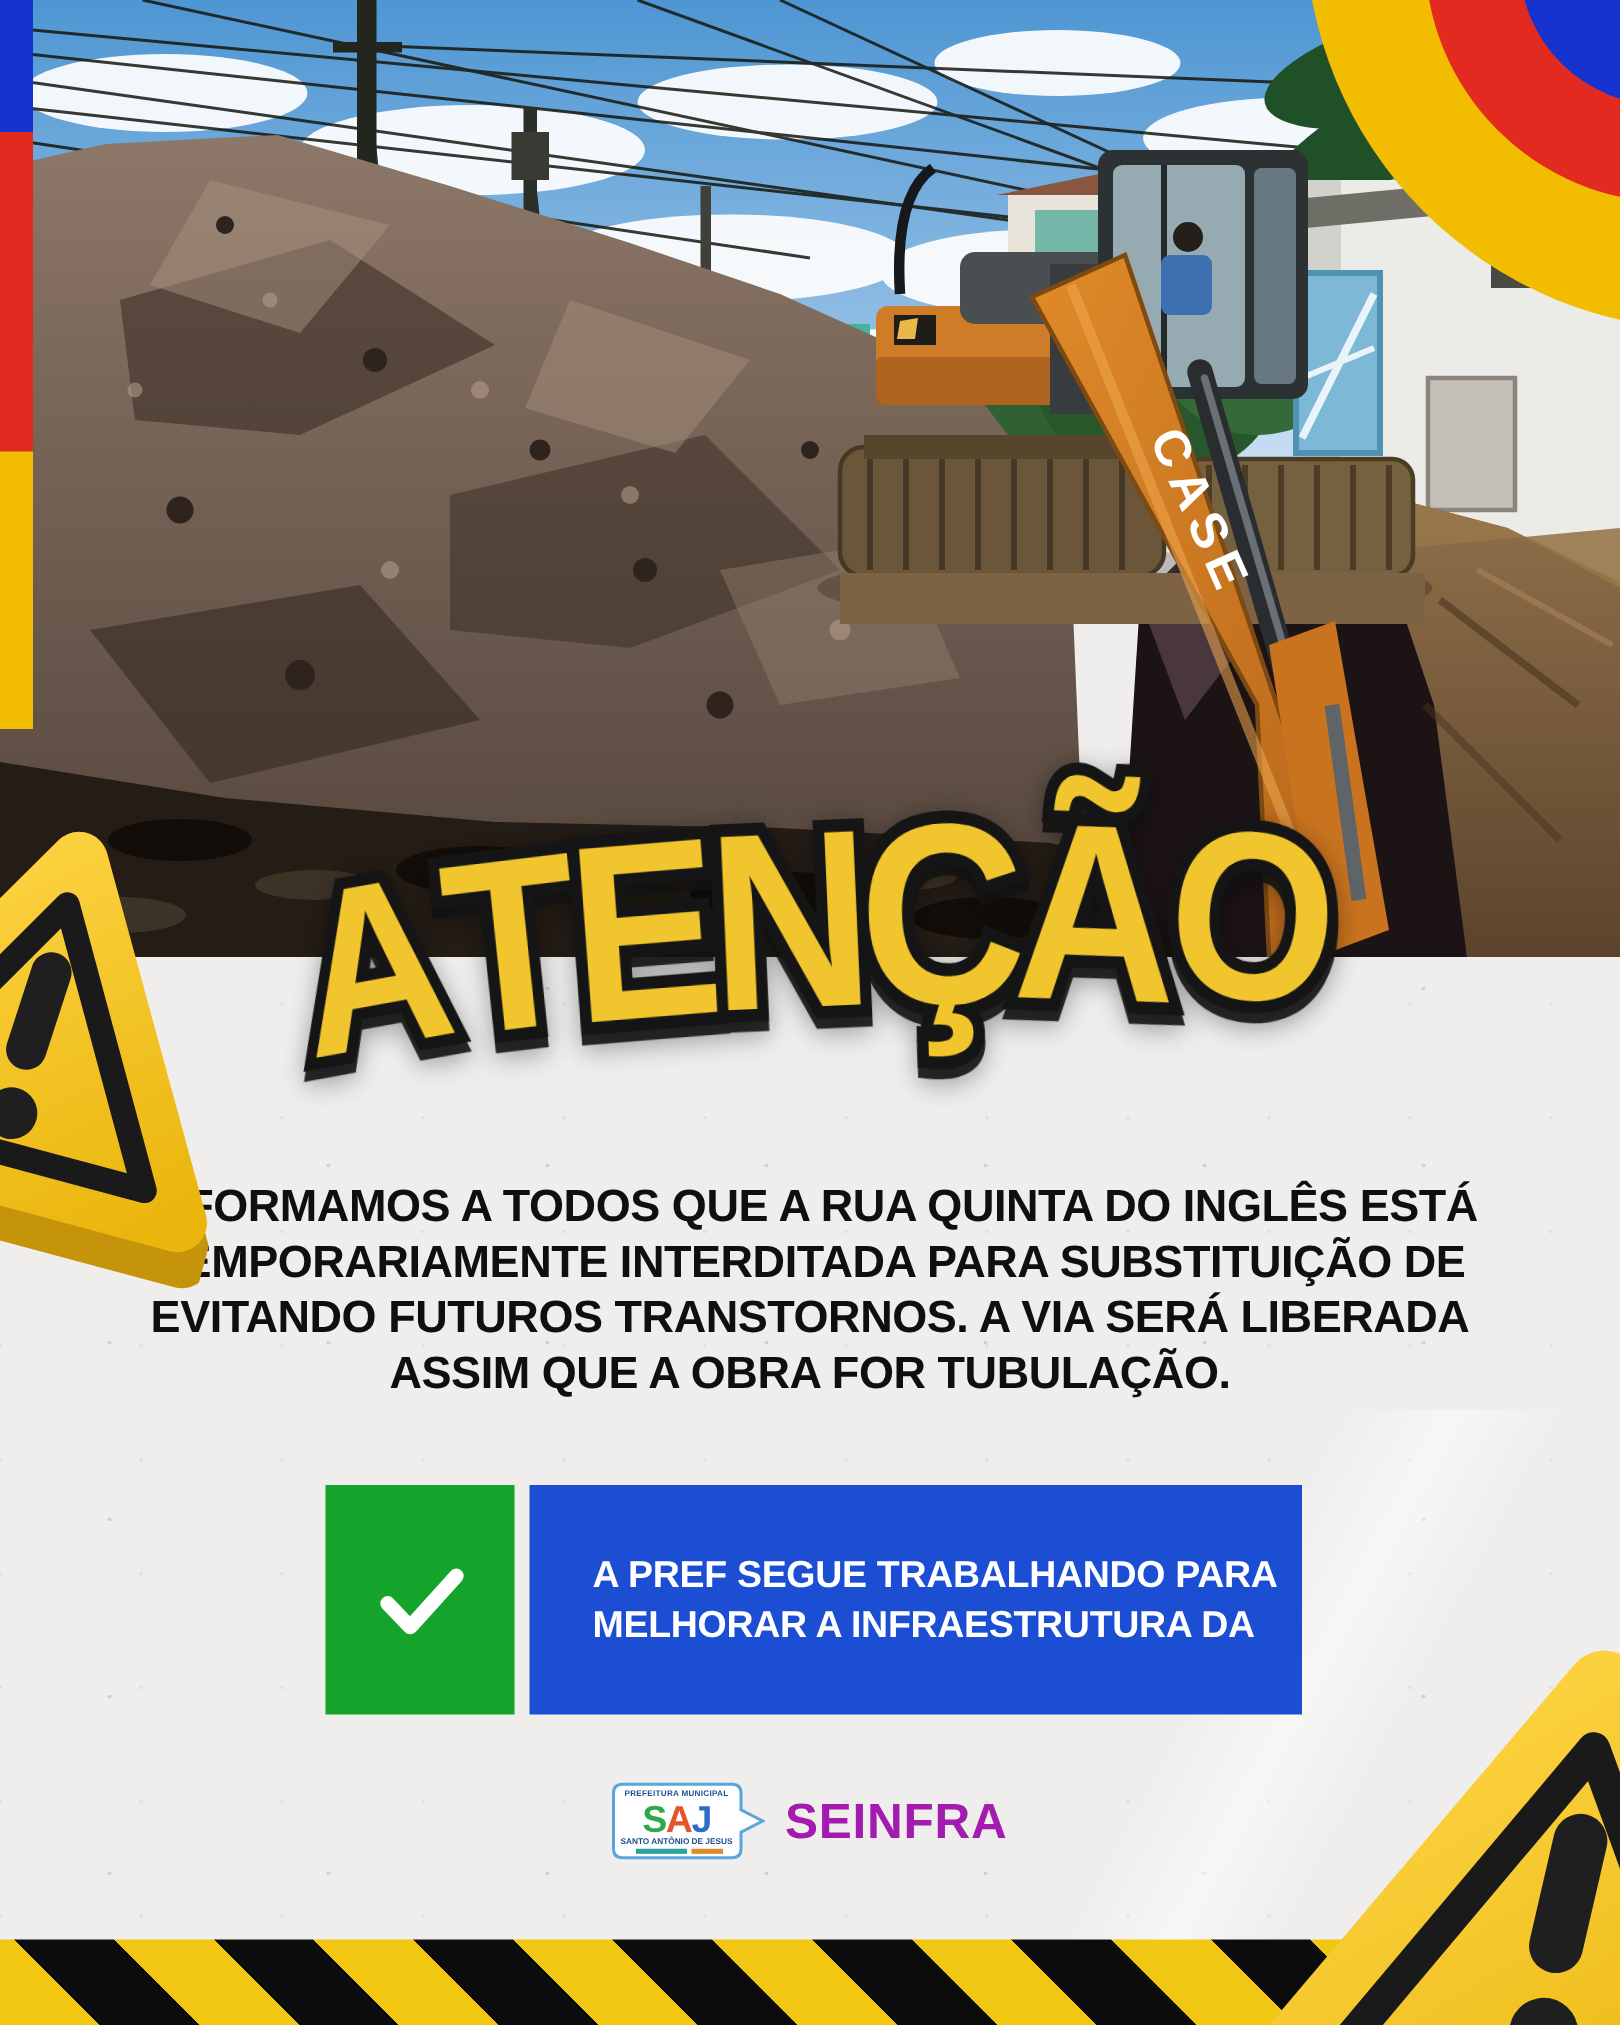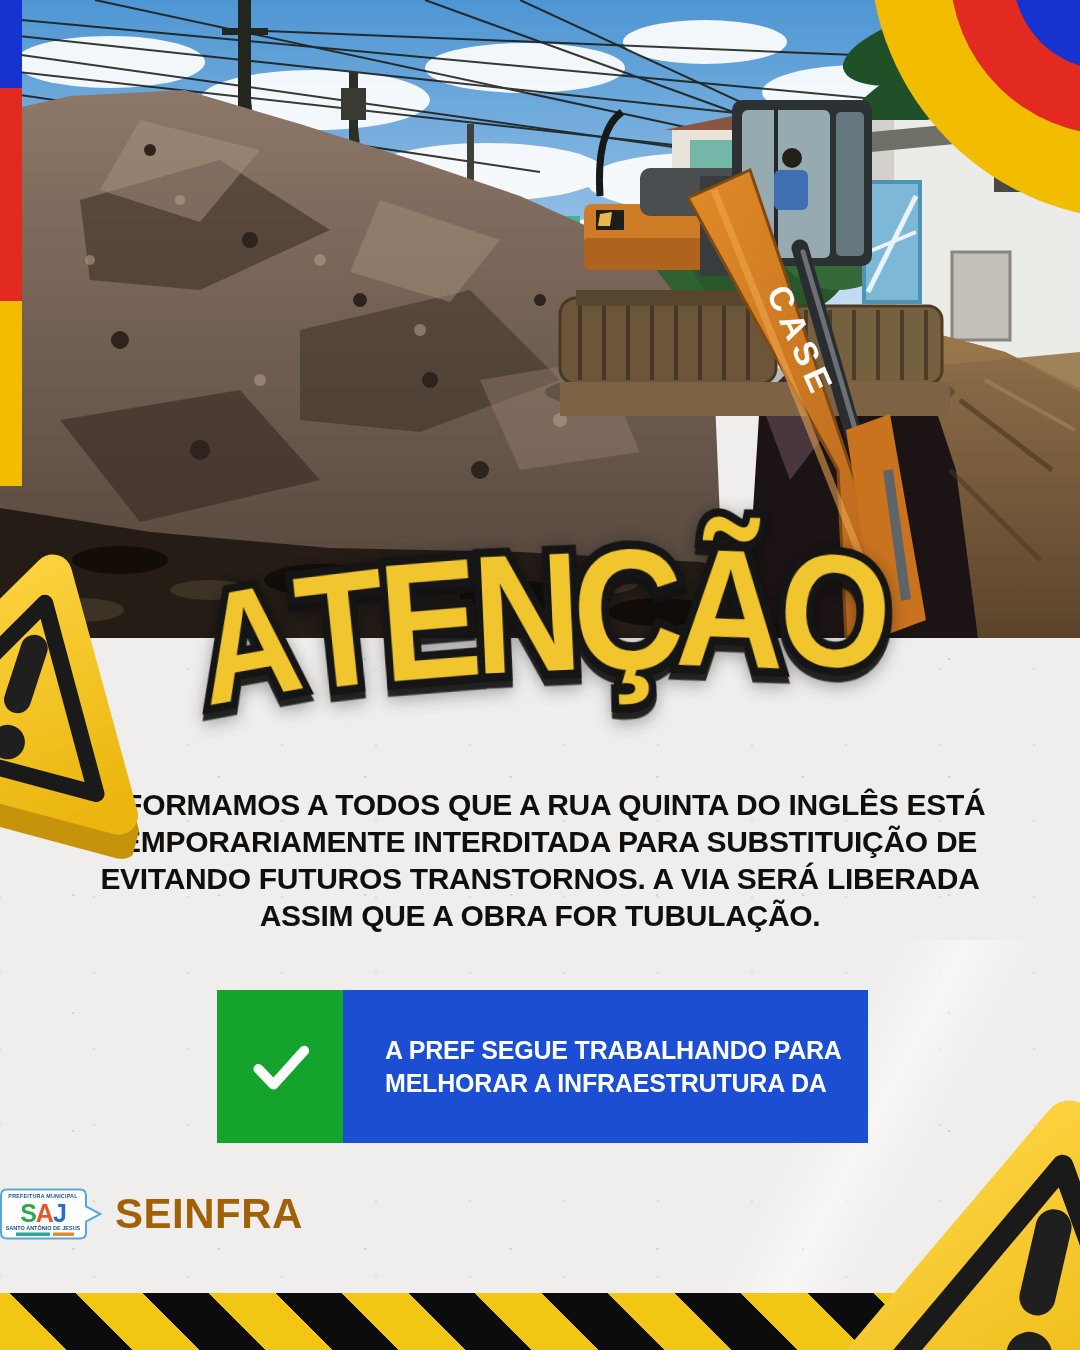--- a/index.html
+++ b/index.html
@@ -46,28 +46,28 @@
   .title-word span:nth-child(5){transform:translateY(0) rotate(1deg) scale(1.02);}
   .title-word span:nth-child(6){transform:translateY(3px) rotate(4deg);}
   .title-word span:nth-child(7){transform:translateY(9px) rotate(7deg) scale(.95);}
 
   
   .announce{position:absolute;left:0;top:786px;width:1080px;text-align:center;z-index:3;
     color:var(--c-ink,#0f0f0f);font-weight:800;font-size:30px;line-height:37px;letter-spacing:-.3px;}
   .announce div{white-space:nowrap;}
 
   
-  .hl-box{position:absolute;left:217px;top:990px;width:651px;height:153px;display:flex;z-index:3;}
+  .hl-box{position:absolute;left:217px;top:990px;width:651px;height:153px;display:flex;z-index:3;gap:10px;}
   .hl-green{width:126px;flex:none;background:var(--c-green,#14a32b);display:flex;align-items:center;justify-content:center;}
   .hl-blue{flex:1;background:var(--c-blue,#1b4ed2);display:flex;flex-direction:column;justify-content:center;padding-left:42px;}
   .hl-blue div{color:#fff;font-weight:800;font-size:25px;line-height:33px;letter-spacing:-.2px;white-space:nowrap;}
 
   
-  .logo-row{position:absolute;left:0;top:1186px;width:1080px;display:flex;align-items:center;justify-content:flex-start;gap:13px;z-index:3;}
-  .seinfra{font-size:42px;font-weight:900;letter-spacing:.5px;color:#a16207;}
+  .logo-row{position:absolute;left:0;top:1186px;width:1080px;display:flex;align-items:center;justify-content:center;gap:13px;z-index:3;}
+  .seinfra{font-size:33px;font-weight:900;letter-spacing:.5px;color:#a21caf;}
 
   
   .hazard{position:absolute;left:0;bottom:0;width:1080px;height:57px;z-index:6;
     background:repeating-linear-gradient(45deg,
       var(--c-stripe_yellow,#f2c713) 0 47px, var(--c-stripe_black,#0c0c0c) 47px 94px);}
 
   
   .tri{position:absolute;z-index:7;}
   .tri.left{left:-128px;top:546px;width:300px;height:285px;transform:rotate(15deg);}
   .tri.right{left:842px;top:1092px;width:400px;height:380px;transform:rotate(10deg);}

